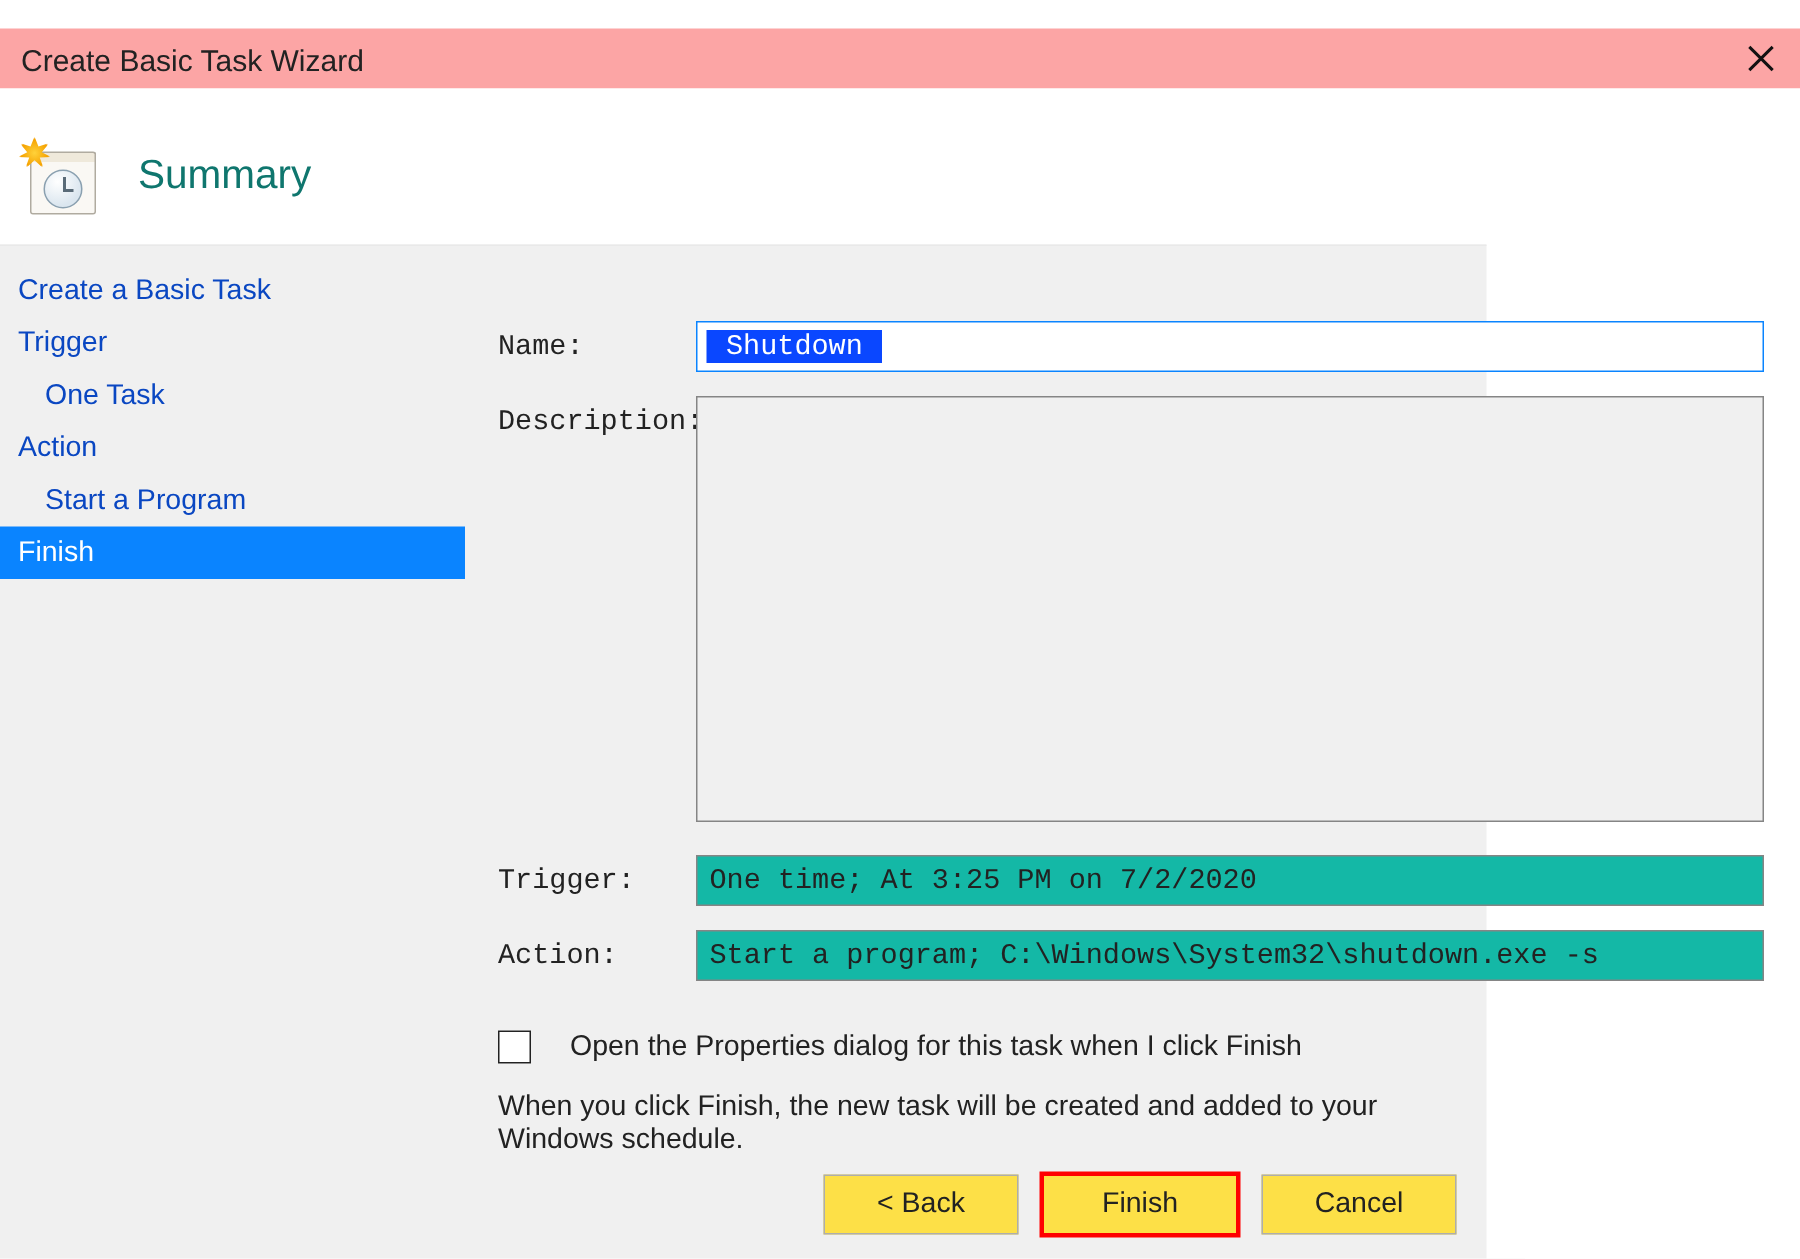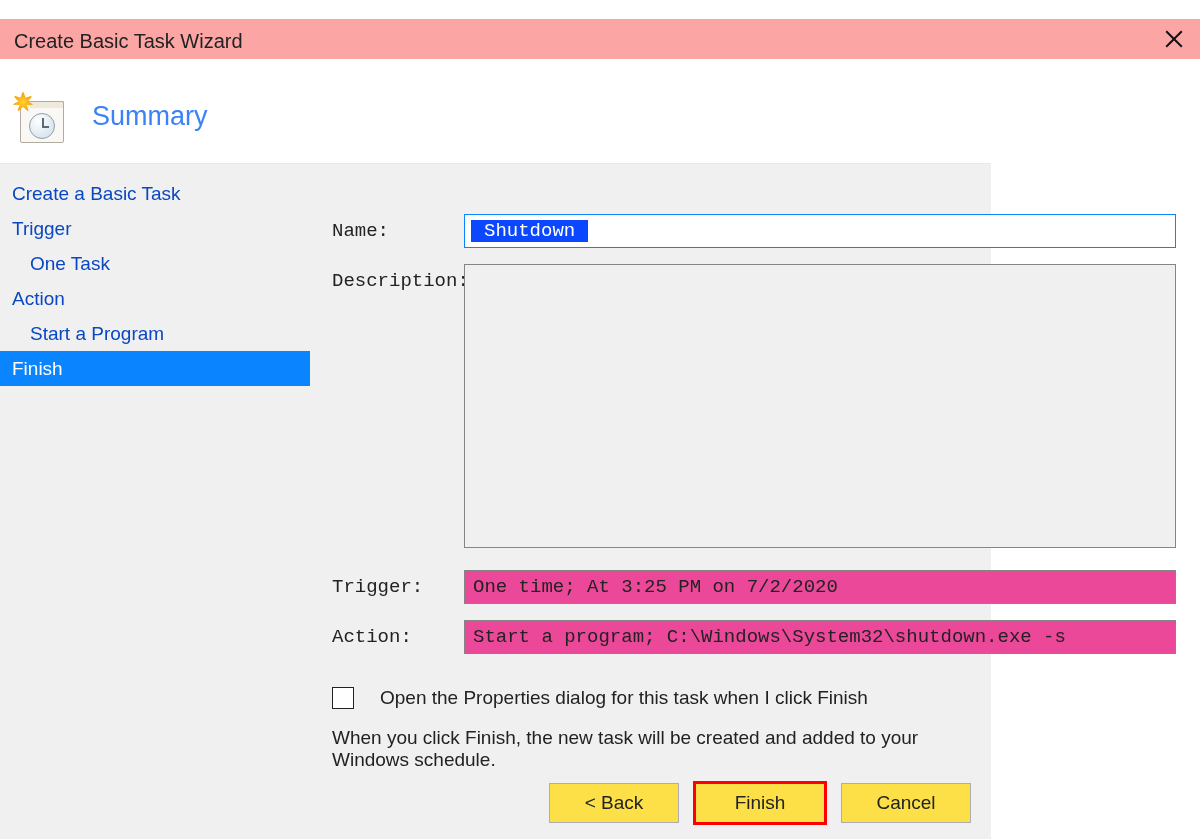--- a/index.html
+++ b/index.html
@@ -48,21 +48,21 @@
   .header {
     height: 120px;
     background: #fff;
     display: flex;
     align-items: center;
     padding-left: 14px;
     gap: 26px;
   }
   .header .heading {
     font-size: 27px;
-    color: #3b82f6;
+    color: #0f766e;
     padding-bottom: 6px;
   }
   .header-icon {
     width: 52px; height: 52px;
     position: relative;
   }
   .header-icon .cal {
     position: absolute;
     left: 6px; top: 8px;
     width: 44px; height: 42px;
@@ -180,21 +180,21 @@
     display: flex; align-items: center;
     padding: 0 6px;
   }
   textarea.textarea {
     height: 284px;
     resize: none;
     background: #f0f0f0;
   }
   .readonly-field {
     height: 34px;
-    background: #ec4899;
+    background: #14b8a6;
     display: flex; align-items: center;
     overflow: hidden; white-space: nowrap;
   }
 
   .check-row {
     position: absolute;
     left: 332px; top: 523px;
     display: flex; align-items: flex-end;
     gap: 26px;
   }

